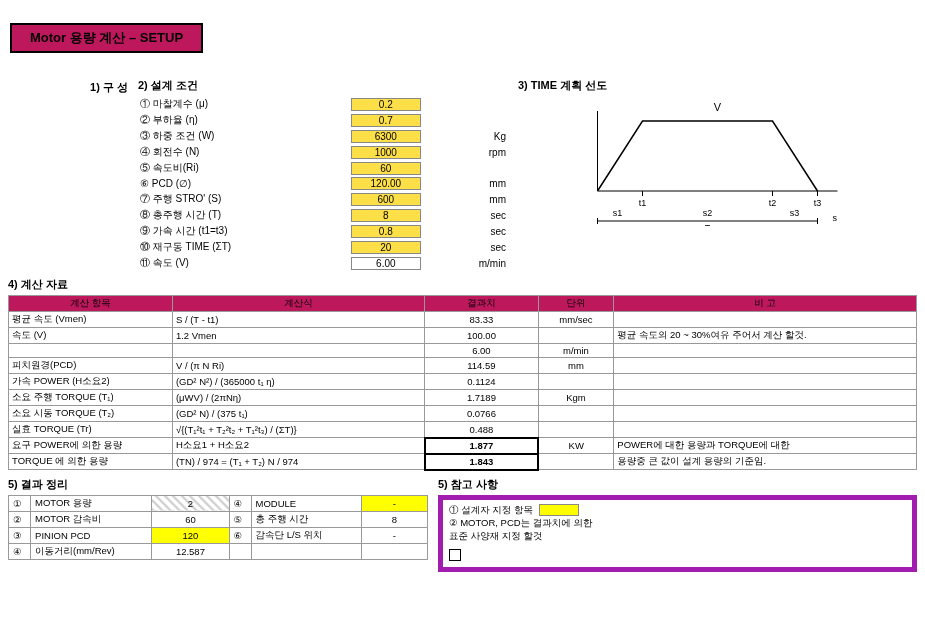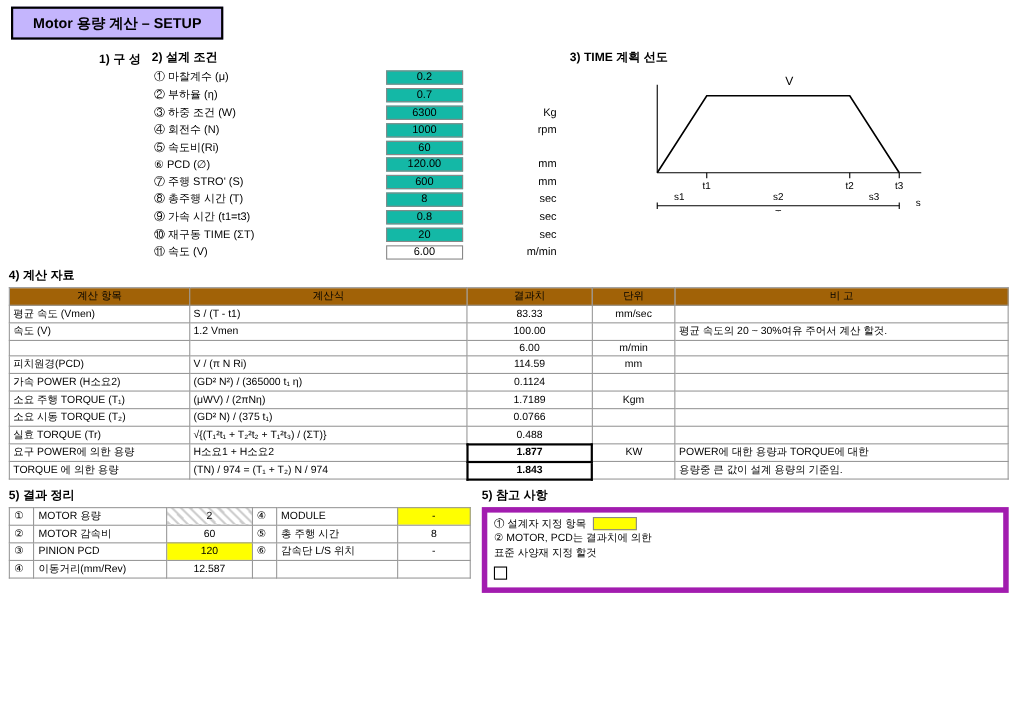--- a/index.html
+++ b/index.html
@@ -10,24 +10,24 @@
       color: #000;
       width: 925px;
       min-height: 638px;
       overflow: hidden;
     }
 
     .title-box {
       border: 2px solid #000;
       display: inline-block;
       padding: 4px 18px;
-      margin: 6px 10px;
+      margin: 23px 10px;
       font-size: 13px;
       font-weight: bold;
-      background: #c4b5fd;
+      background: #be185d;
     }
 
     .main-container {
       padding: 2px 8px;
     }
 
     
     .section-header {
       font-size: 11px;
       font-weight: bold;
@@ -71,21 +71,21 @@
       width: 75px;
       text-align: center;
     }
     .design-conditions-table .unit-cell {
       width: 50px;
       text-align: right;
       padding-left: 3px;
     }
 
     .input-yellow {
-      background: #14b8a6;
+      background: #fde047;
       border: 1px solid #888;
       width: 70px;
       text-align: center;
       display: inline-block;
       padding: 0 2px;
     }
     .input-plain {
       background: #fff;
       border: 1px solid #888;
       width: 70px;
@@ -114,21 +114,21 @@
     .calc-table {
       border-collapse: collapse;
       width: 100%;
       font-size: 9.5px;
     }
     .calc-table th, .calc-table td {
       border: 1px solid #999;
       padding: 1px 3px;
     }
     .calc-table th {
-      background: #a16207;
+      background: #be185d;
       text-align: center;
       font-weight: normal;
     }
     .calc-table td.col-item { width: 130px; }
     .calc-table td.col-formula { width: 200px; }
     .calc-table td.col-result { width: 90px; text-align: center; }
     .calc-table td.col-unit { width: 60px; text-align: center; }
     .calc-table td.col-note { width: 240px; }
 
     

